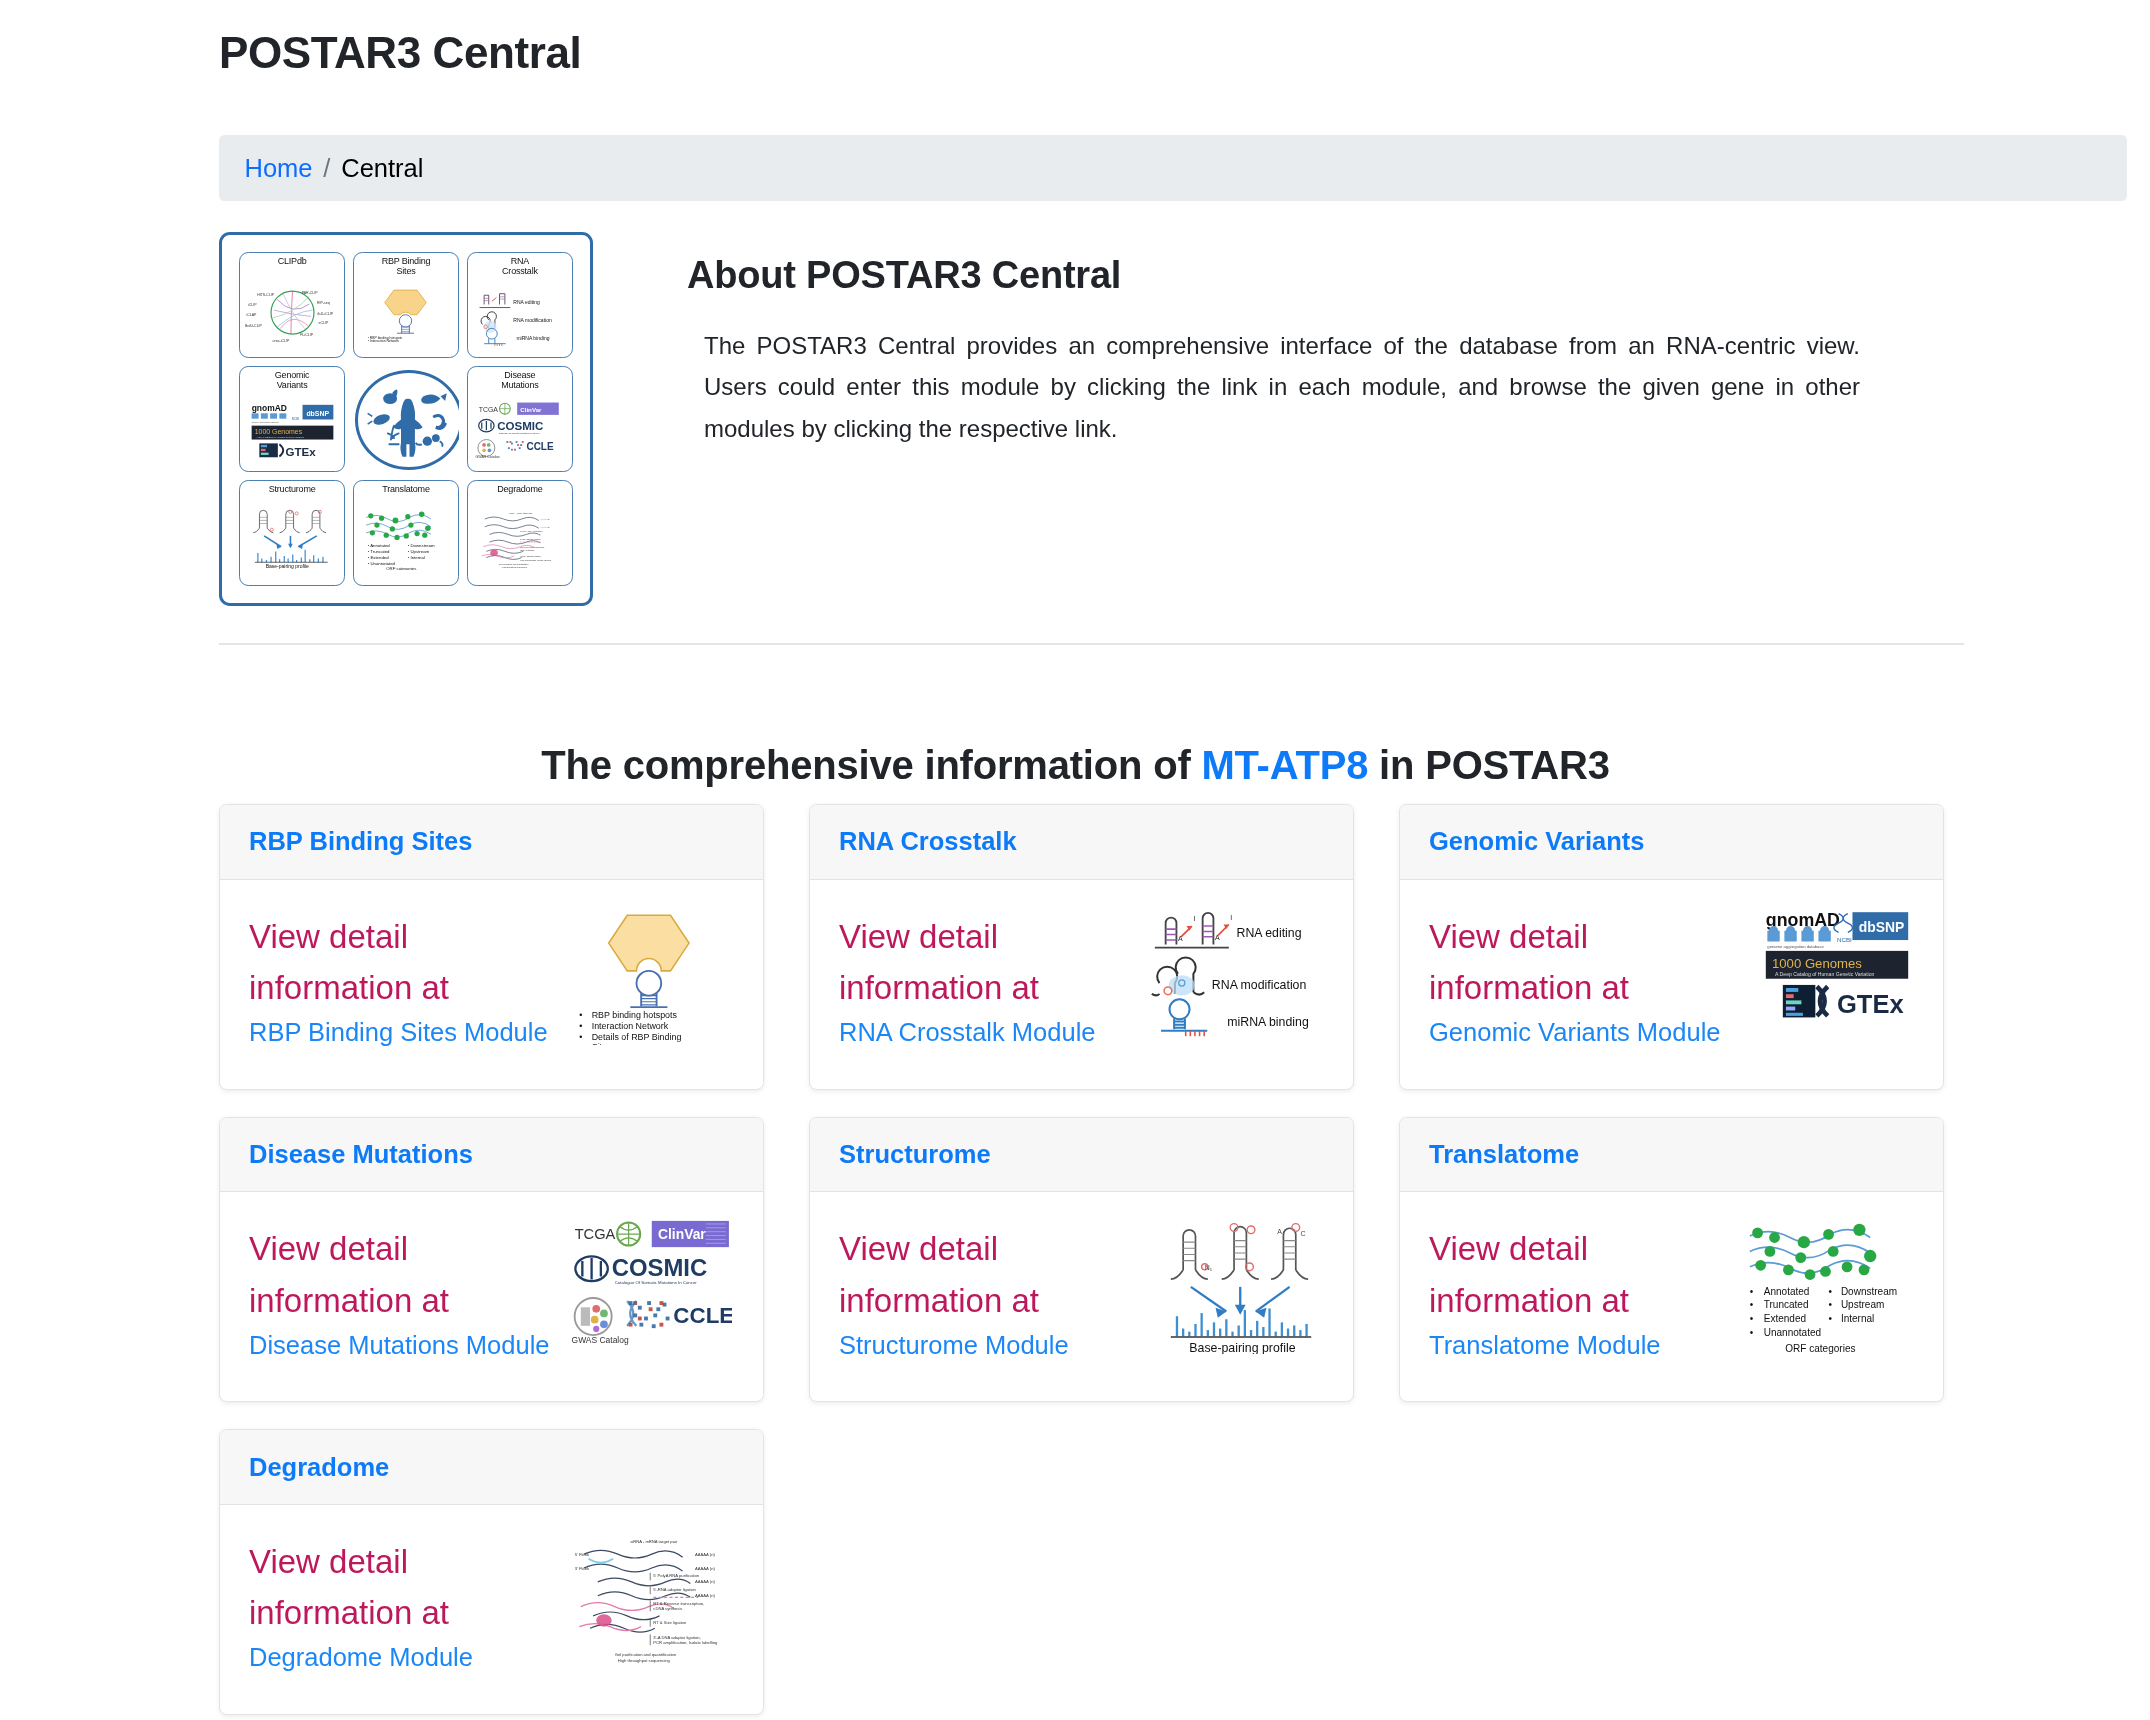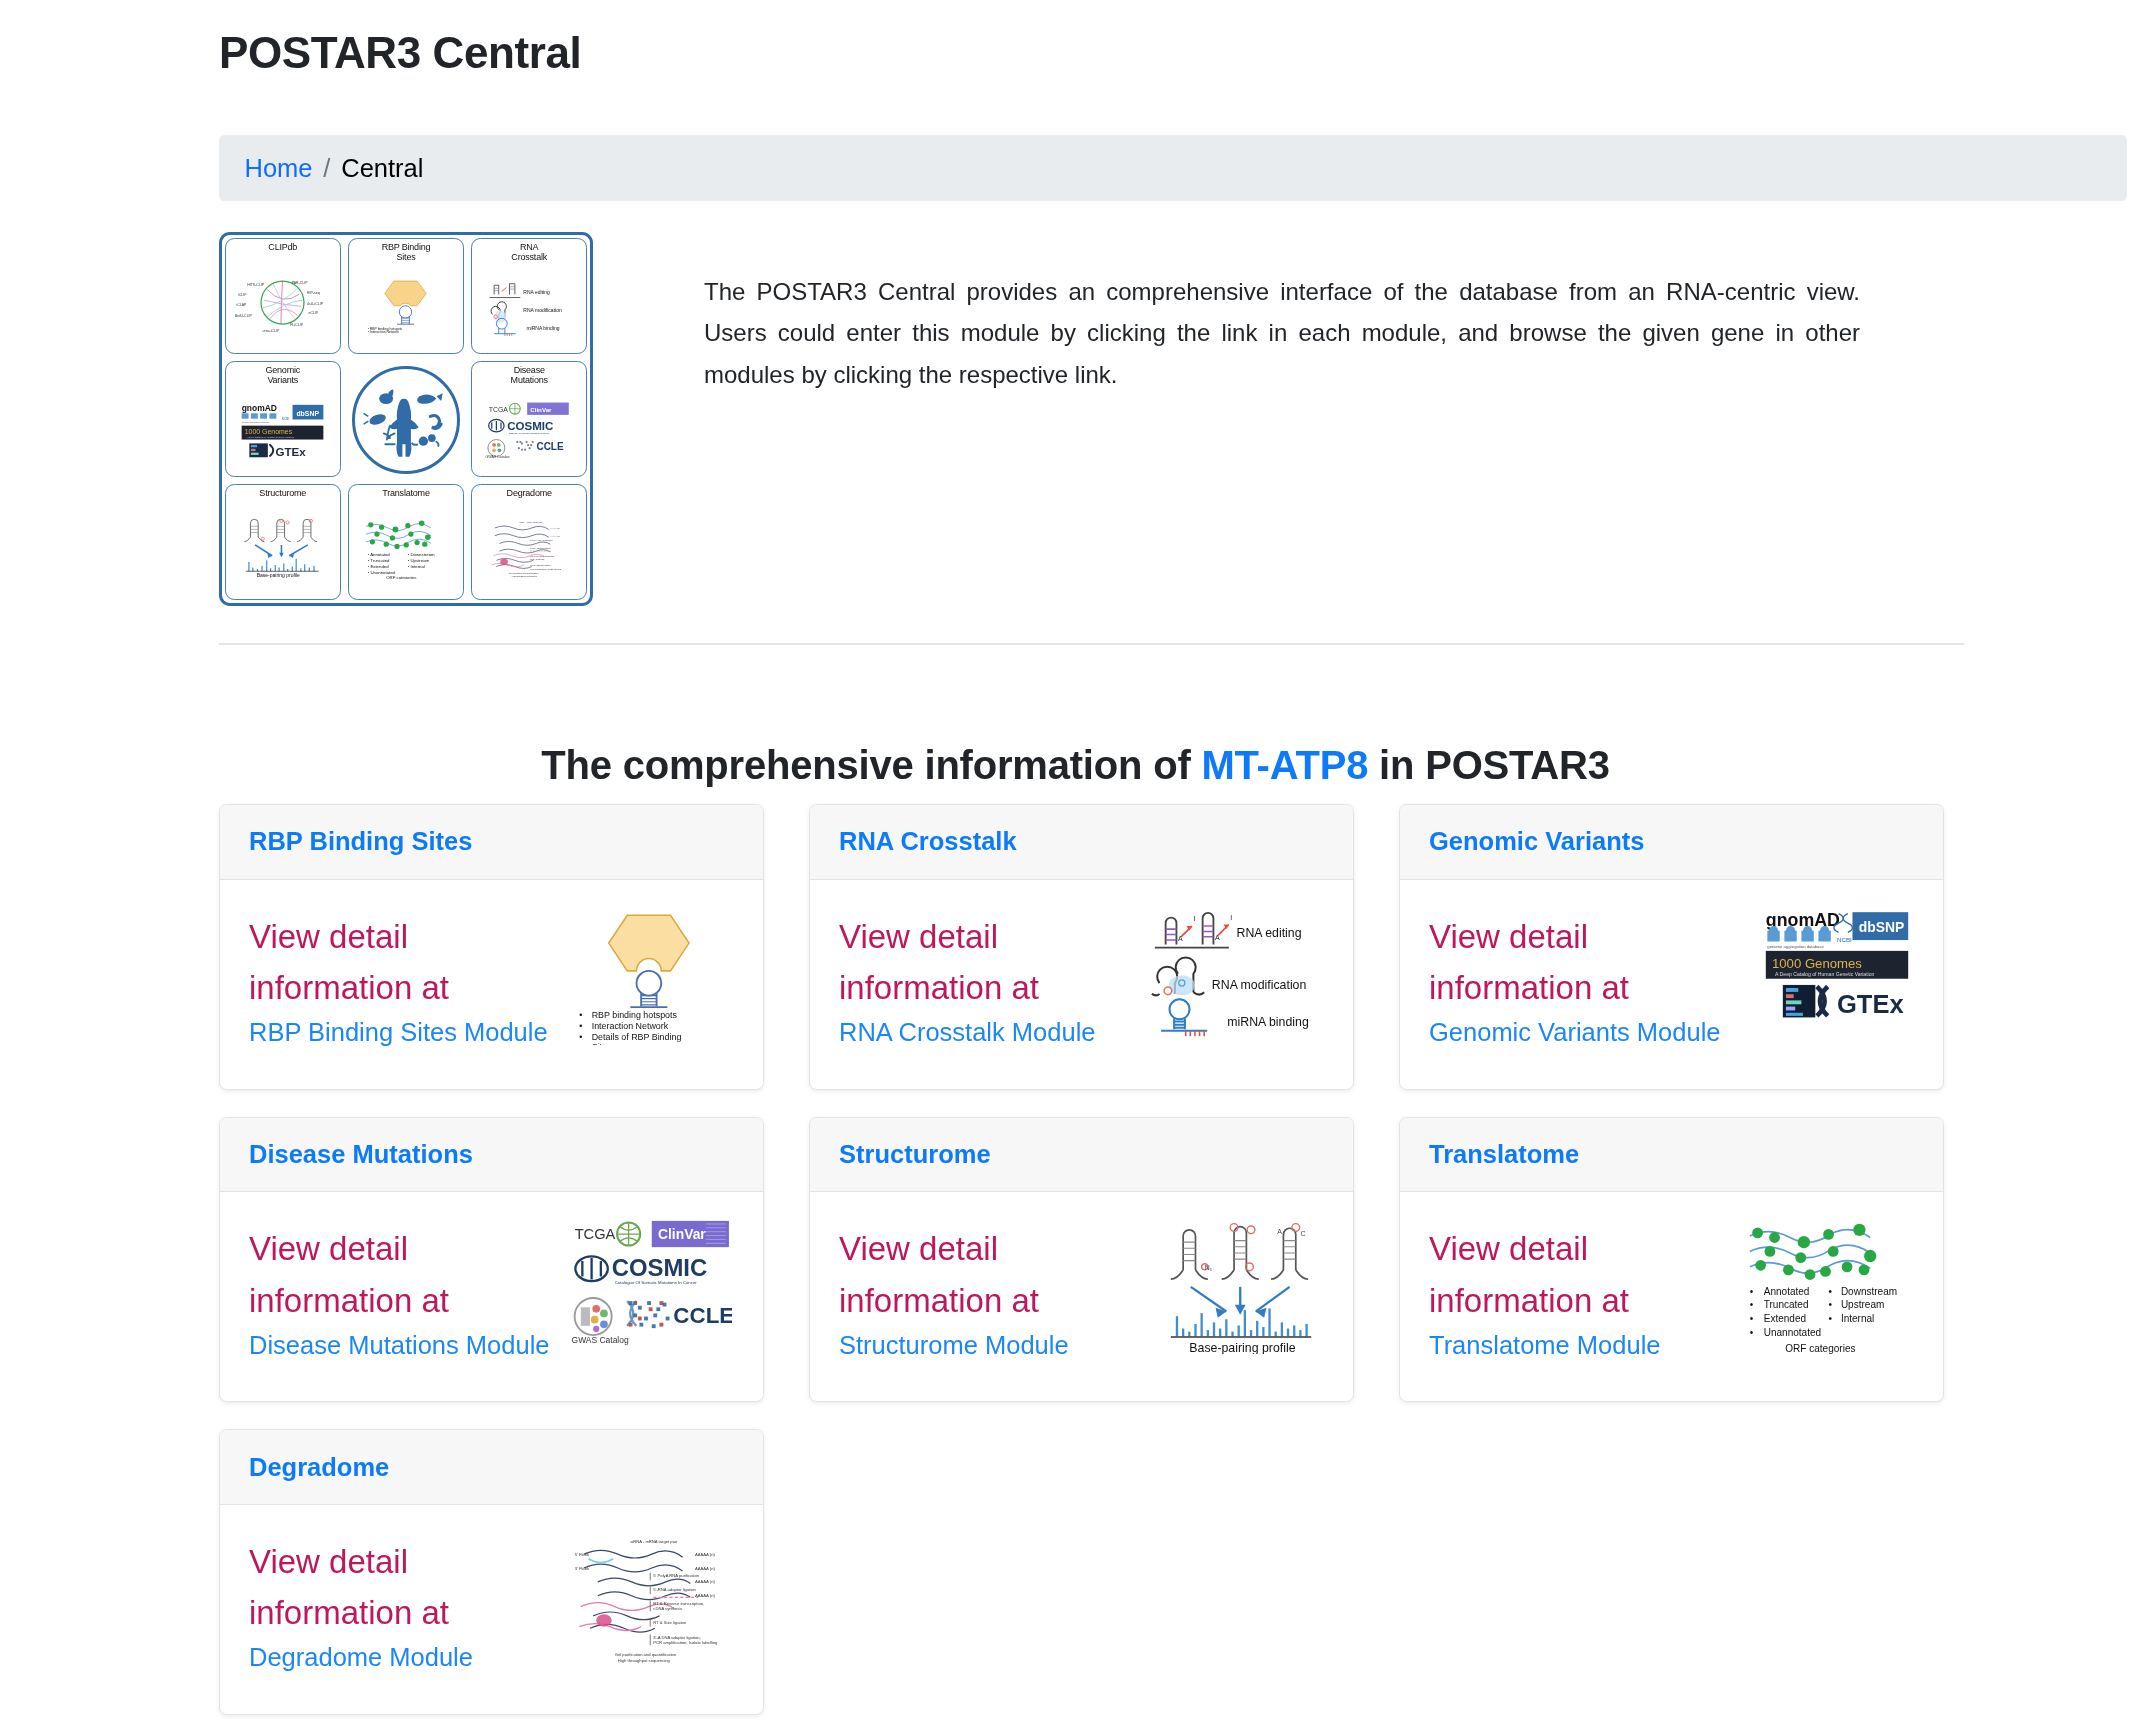--- a/index.html
+++ b/index.html
@@ -33,21 +33,21 @@
   .bc-current { color:#000000; }
 
   
   .about-row {
     position:absolute; left:219px; top:232px; width:1745px; height:379px;
     display:flex; align-items:flex-start;
   }
   .overview-fig {
     width: 374px; height: 374px;
     border: 3.1px solid #2f6ca8; border-radius: 10.8px;
-    background:#ffffff; padding: 3px;
+    background:#ffffff; padding: 17px;
     display:grid; grid-template-columns: repeat(3, 1fr); grid-template-rows: repeat(3,1fr);
     gap: 7.7px; position:relative; flex: 0 0 374px;
   }
   .ov-cell {
     border:1.5px solid #4a7fb5; border-radius:9.3px; background:#fff;
     display:flex; flex-direction:column; align-items:center;
     padding:3.9px 2.3px 2.3px; overflow:hidden; position:relative;
   }
   .ov-cell.center-cell { border:none; }
   .ov-title { font-size:9px; font-weight:400; color:#111; text-align:center; line-height:1.08; letter-spacing:-0.2px;}
@@ -450,20 +450,21 @@
               <text x="60" y="68">PCR amplification, Isolate labelling</text>
               <text x="32" y="74">Gel purification and quantification</text>
               <text x="36" y="78">High throughput sequencing</text>
             </g>
           </svg>
         </div>
       </div>
     </div>
 
     <div class="about-text">
+      <h2 class="about-h2">About POSTAR3 Central</h2>
       <p class="about-p">The POSTAR3 Central provides an comprehensive interface of the database from an RNA-centric view. Users could enter this module by clicking the link in each module, and browse the given gene in other modules by clicking the respective link.</p>
     </div>
   </div>
 
   <hr class="divider">
 
   <div class="section-heading">
     <span>The comprehensive information of </span><span class="gene-name">MT-ATP8</span><span> in POSTAR3</span>
   </div>
 

